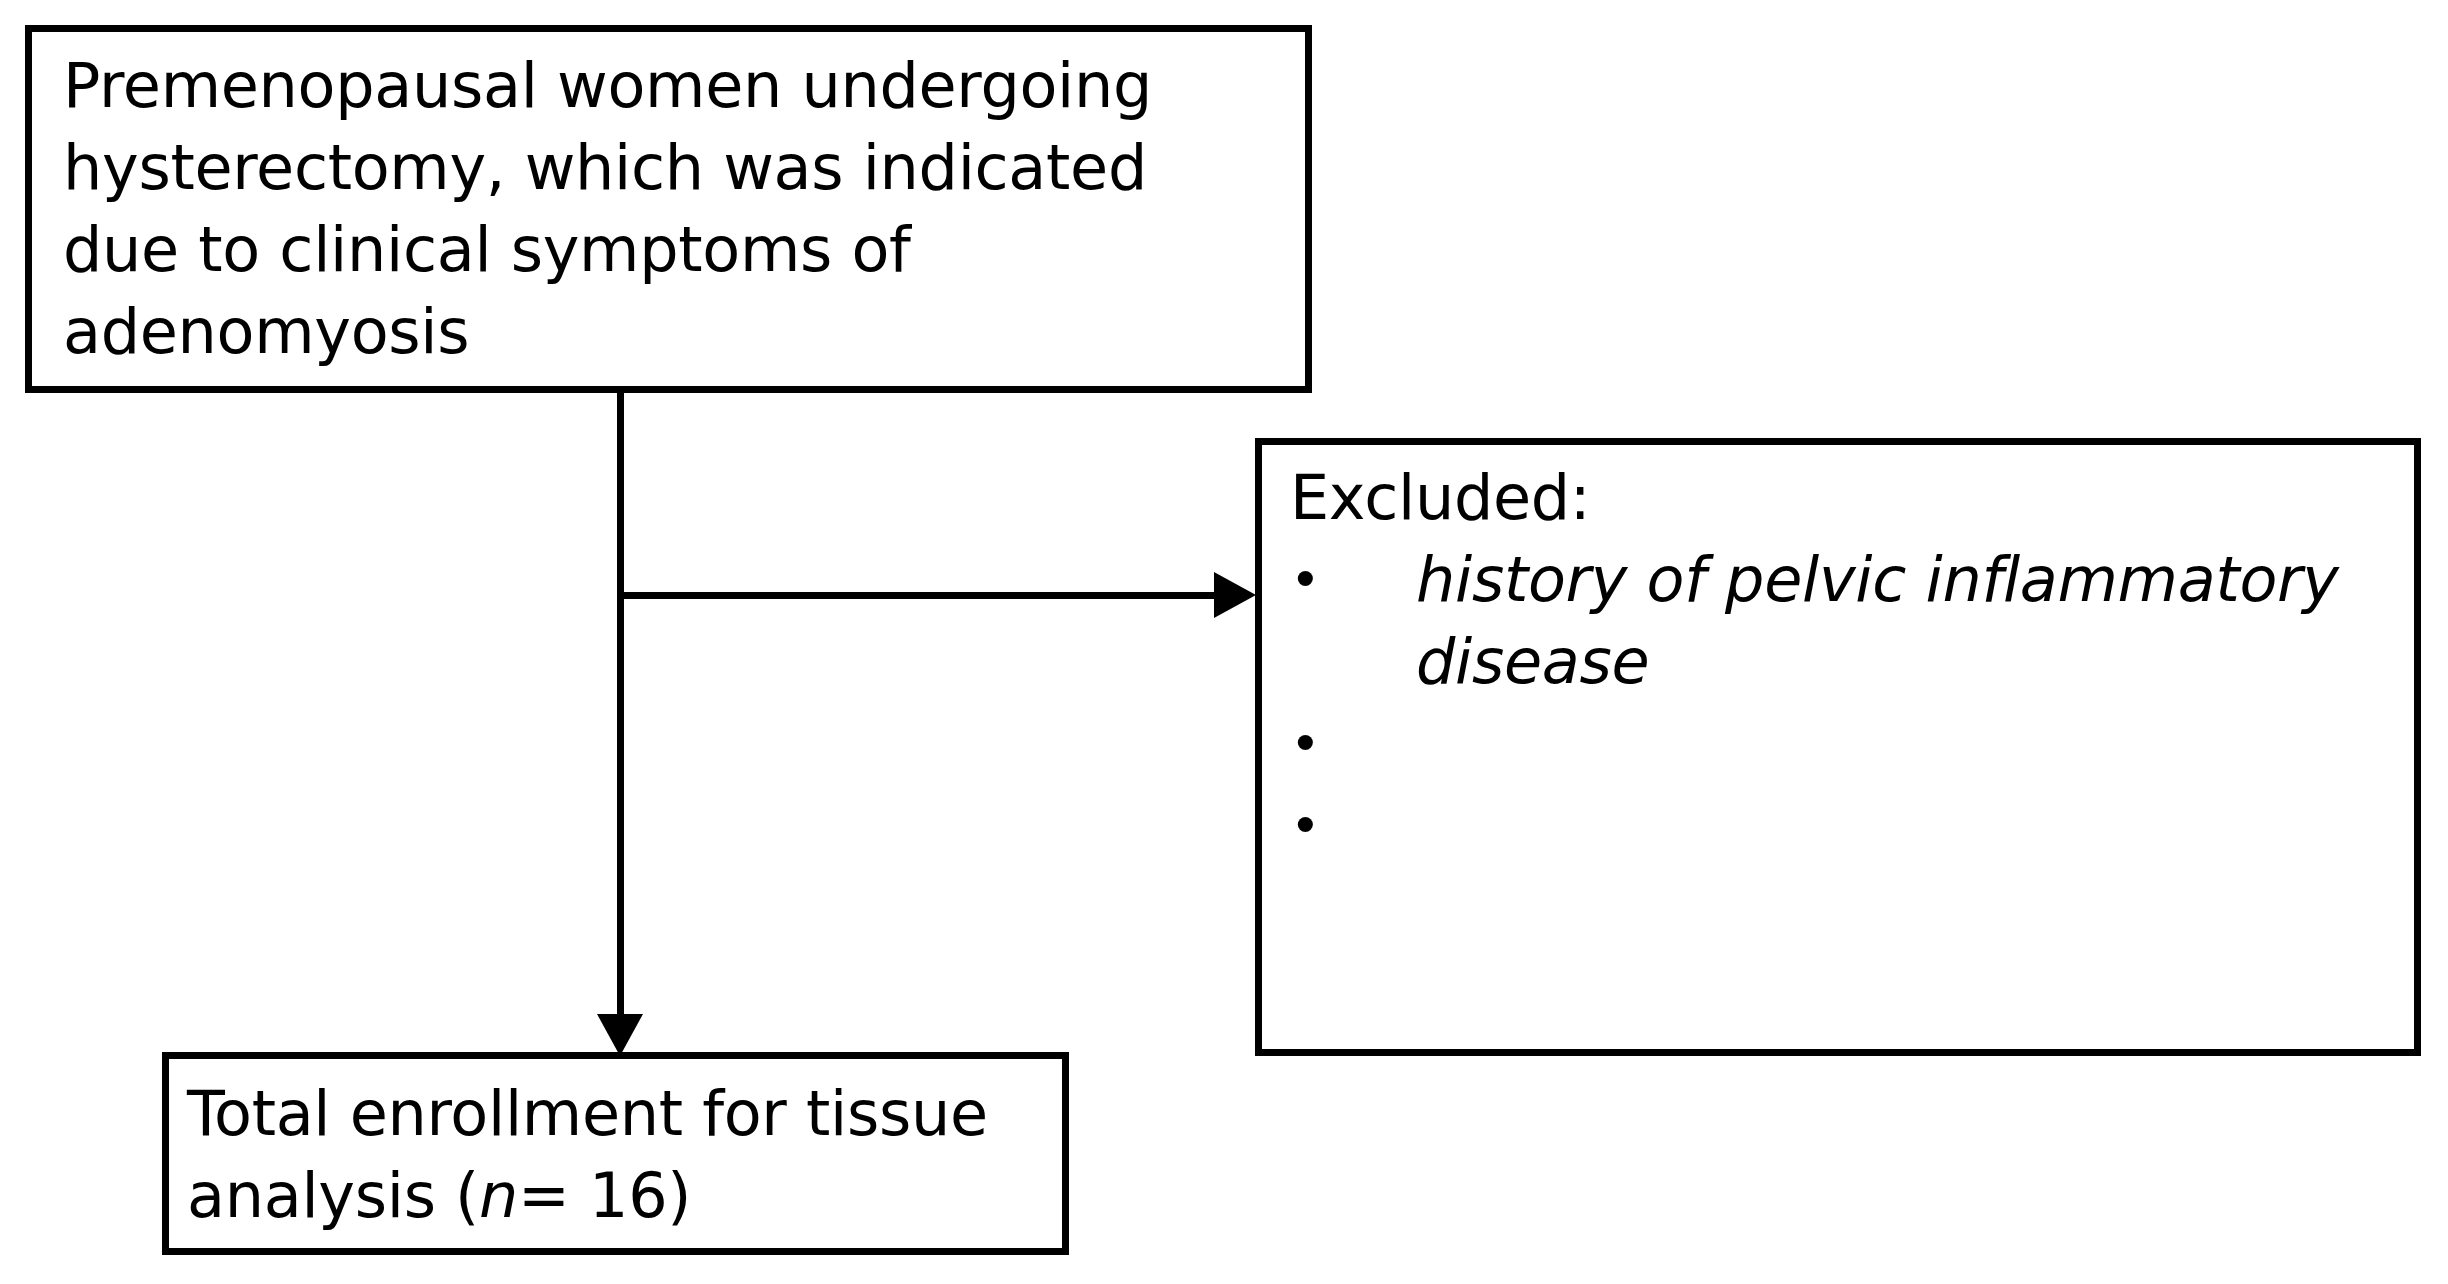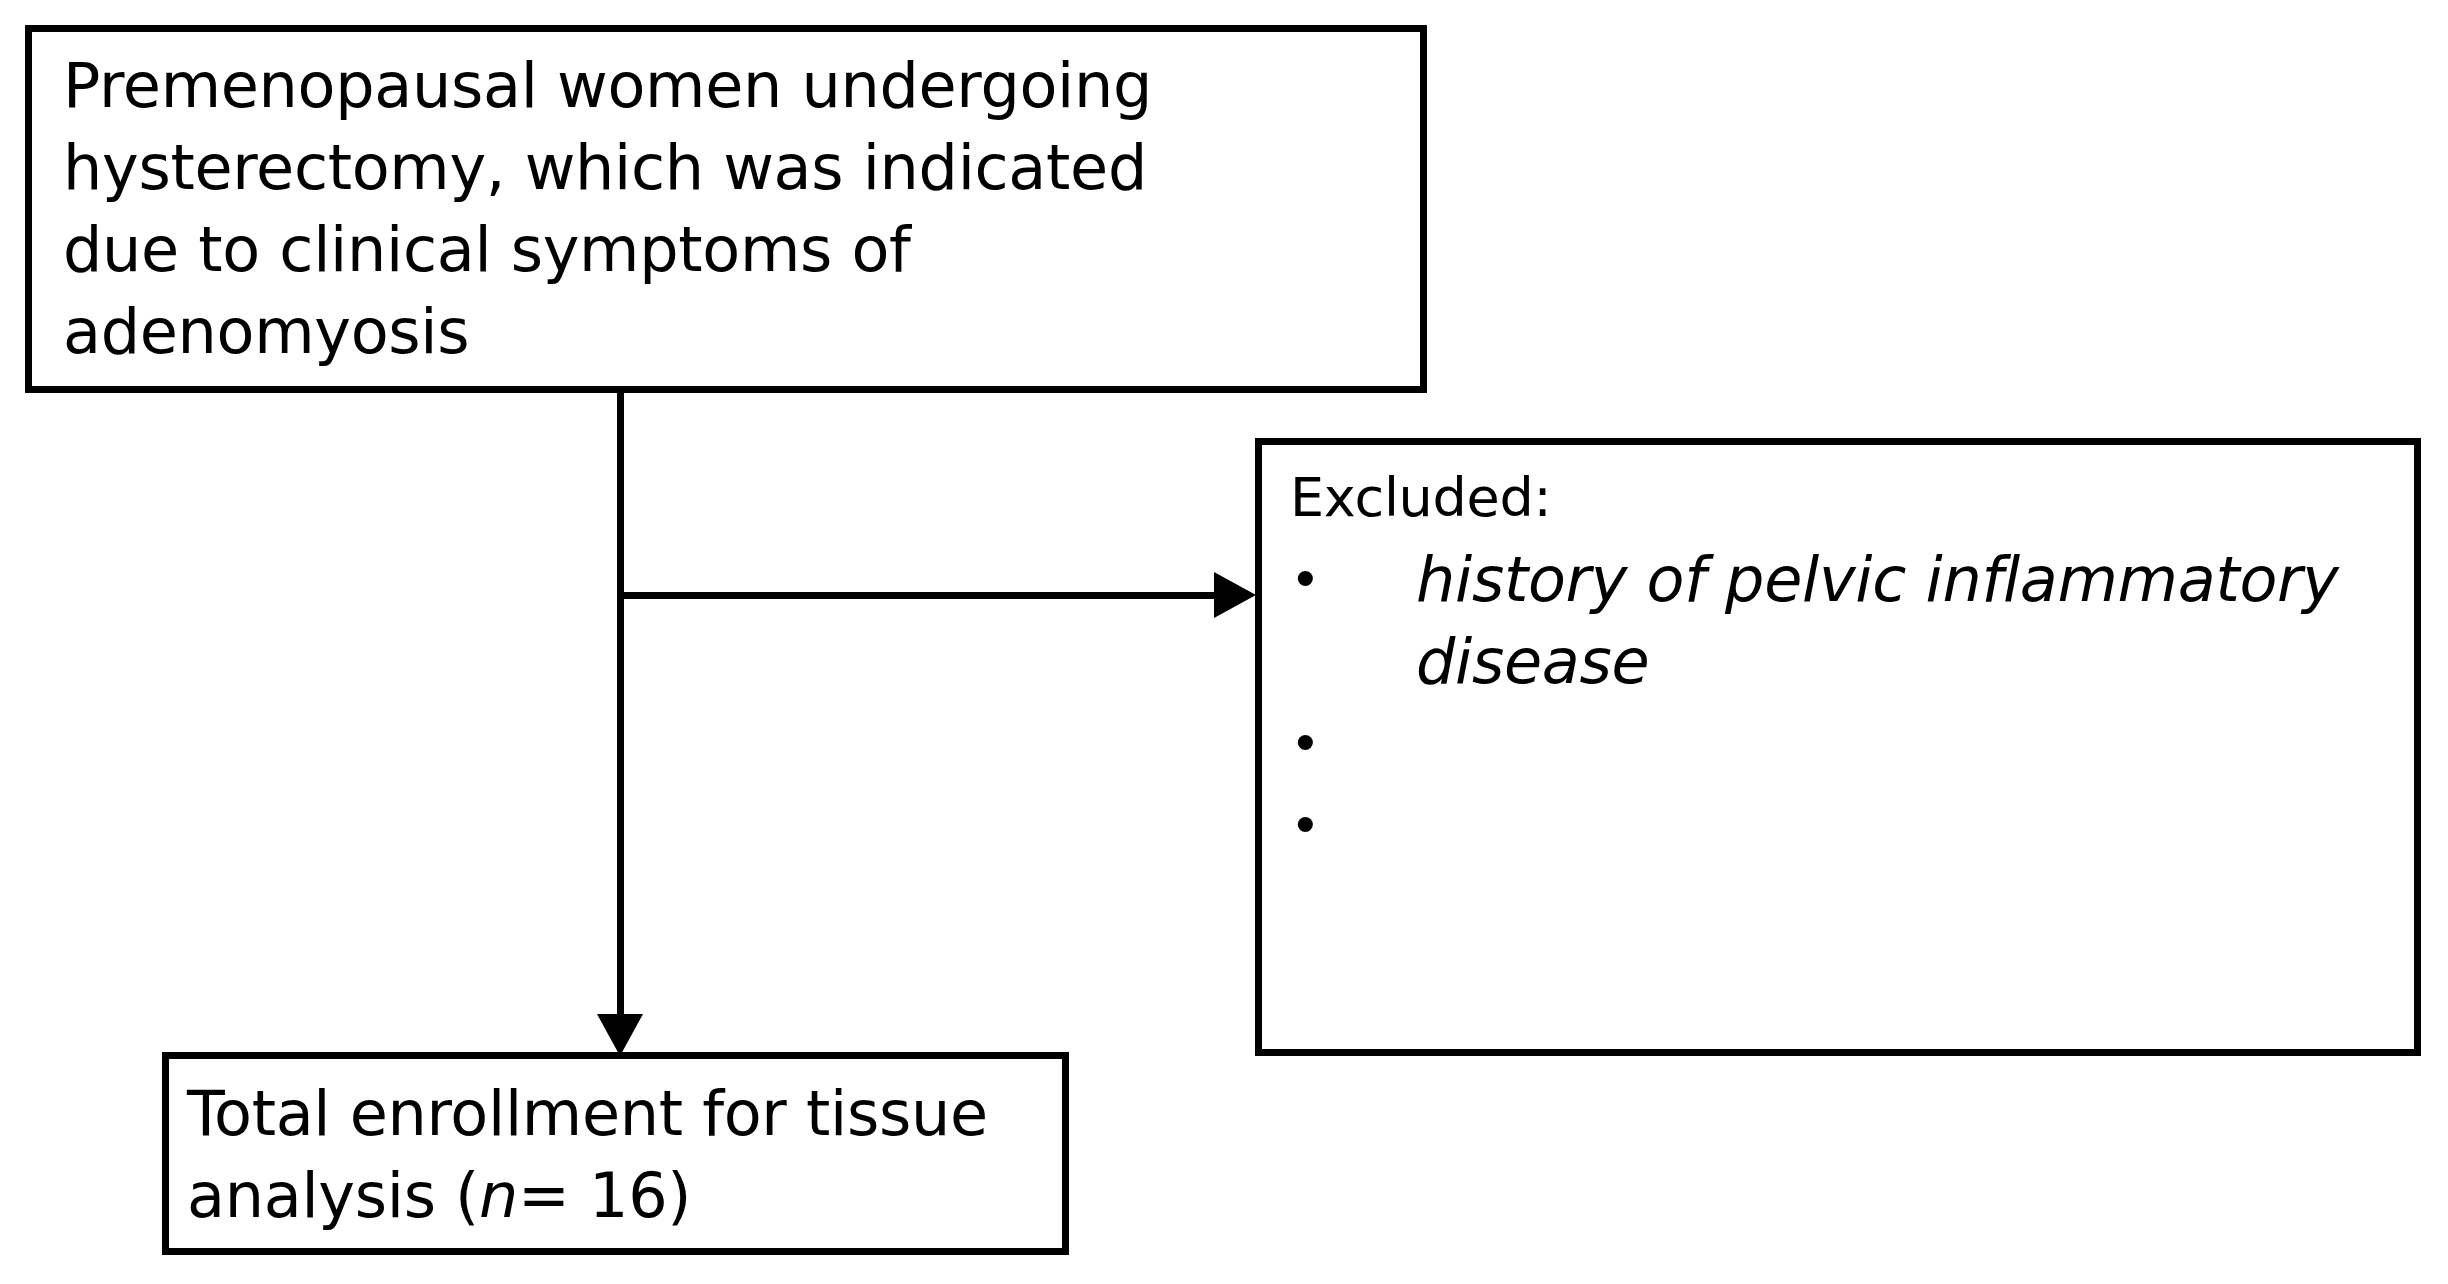--- a/index.html
+++ b/index.html
@@ -21,21 +21,21 @@
   .flow-box {
     position: absolute;
     box-sizing: border-box;
     border: 7px solid #000000;
     background: #ffffff;
   }
 
   #box-source {
     left: 25px;
     top: 25px;
-    width: 1402px;
+    width: 1287px;
     height: 368px;
   }
   #box-excluded {
     left: 1255px;
     top: 438px;
     width: 1166px;
     height: 618px;
   }
   #box-enrolled {
     left: 162px;
@@ -62,21 +62,21 @@
     top: 14px;
     width: 850px;
   }
   .italic-n { font-style: italic; }
 
   
   .excluded-heading {
     position: absolute;
     left: 28px;
     top: 12px;
-    font-size: 54px;
+    font-size: 62px;
     line-height: 82px;
     letter-spacing: -0.3px;
   }
   .bullet-list {
     position: absolute;
     left: 28px;
     top: 94px;
     width: 1110px;
   }
   .bullet-row {

